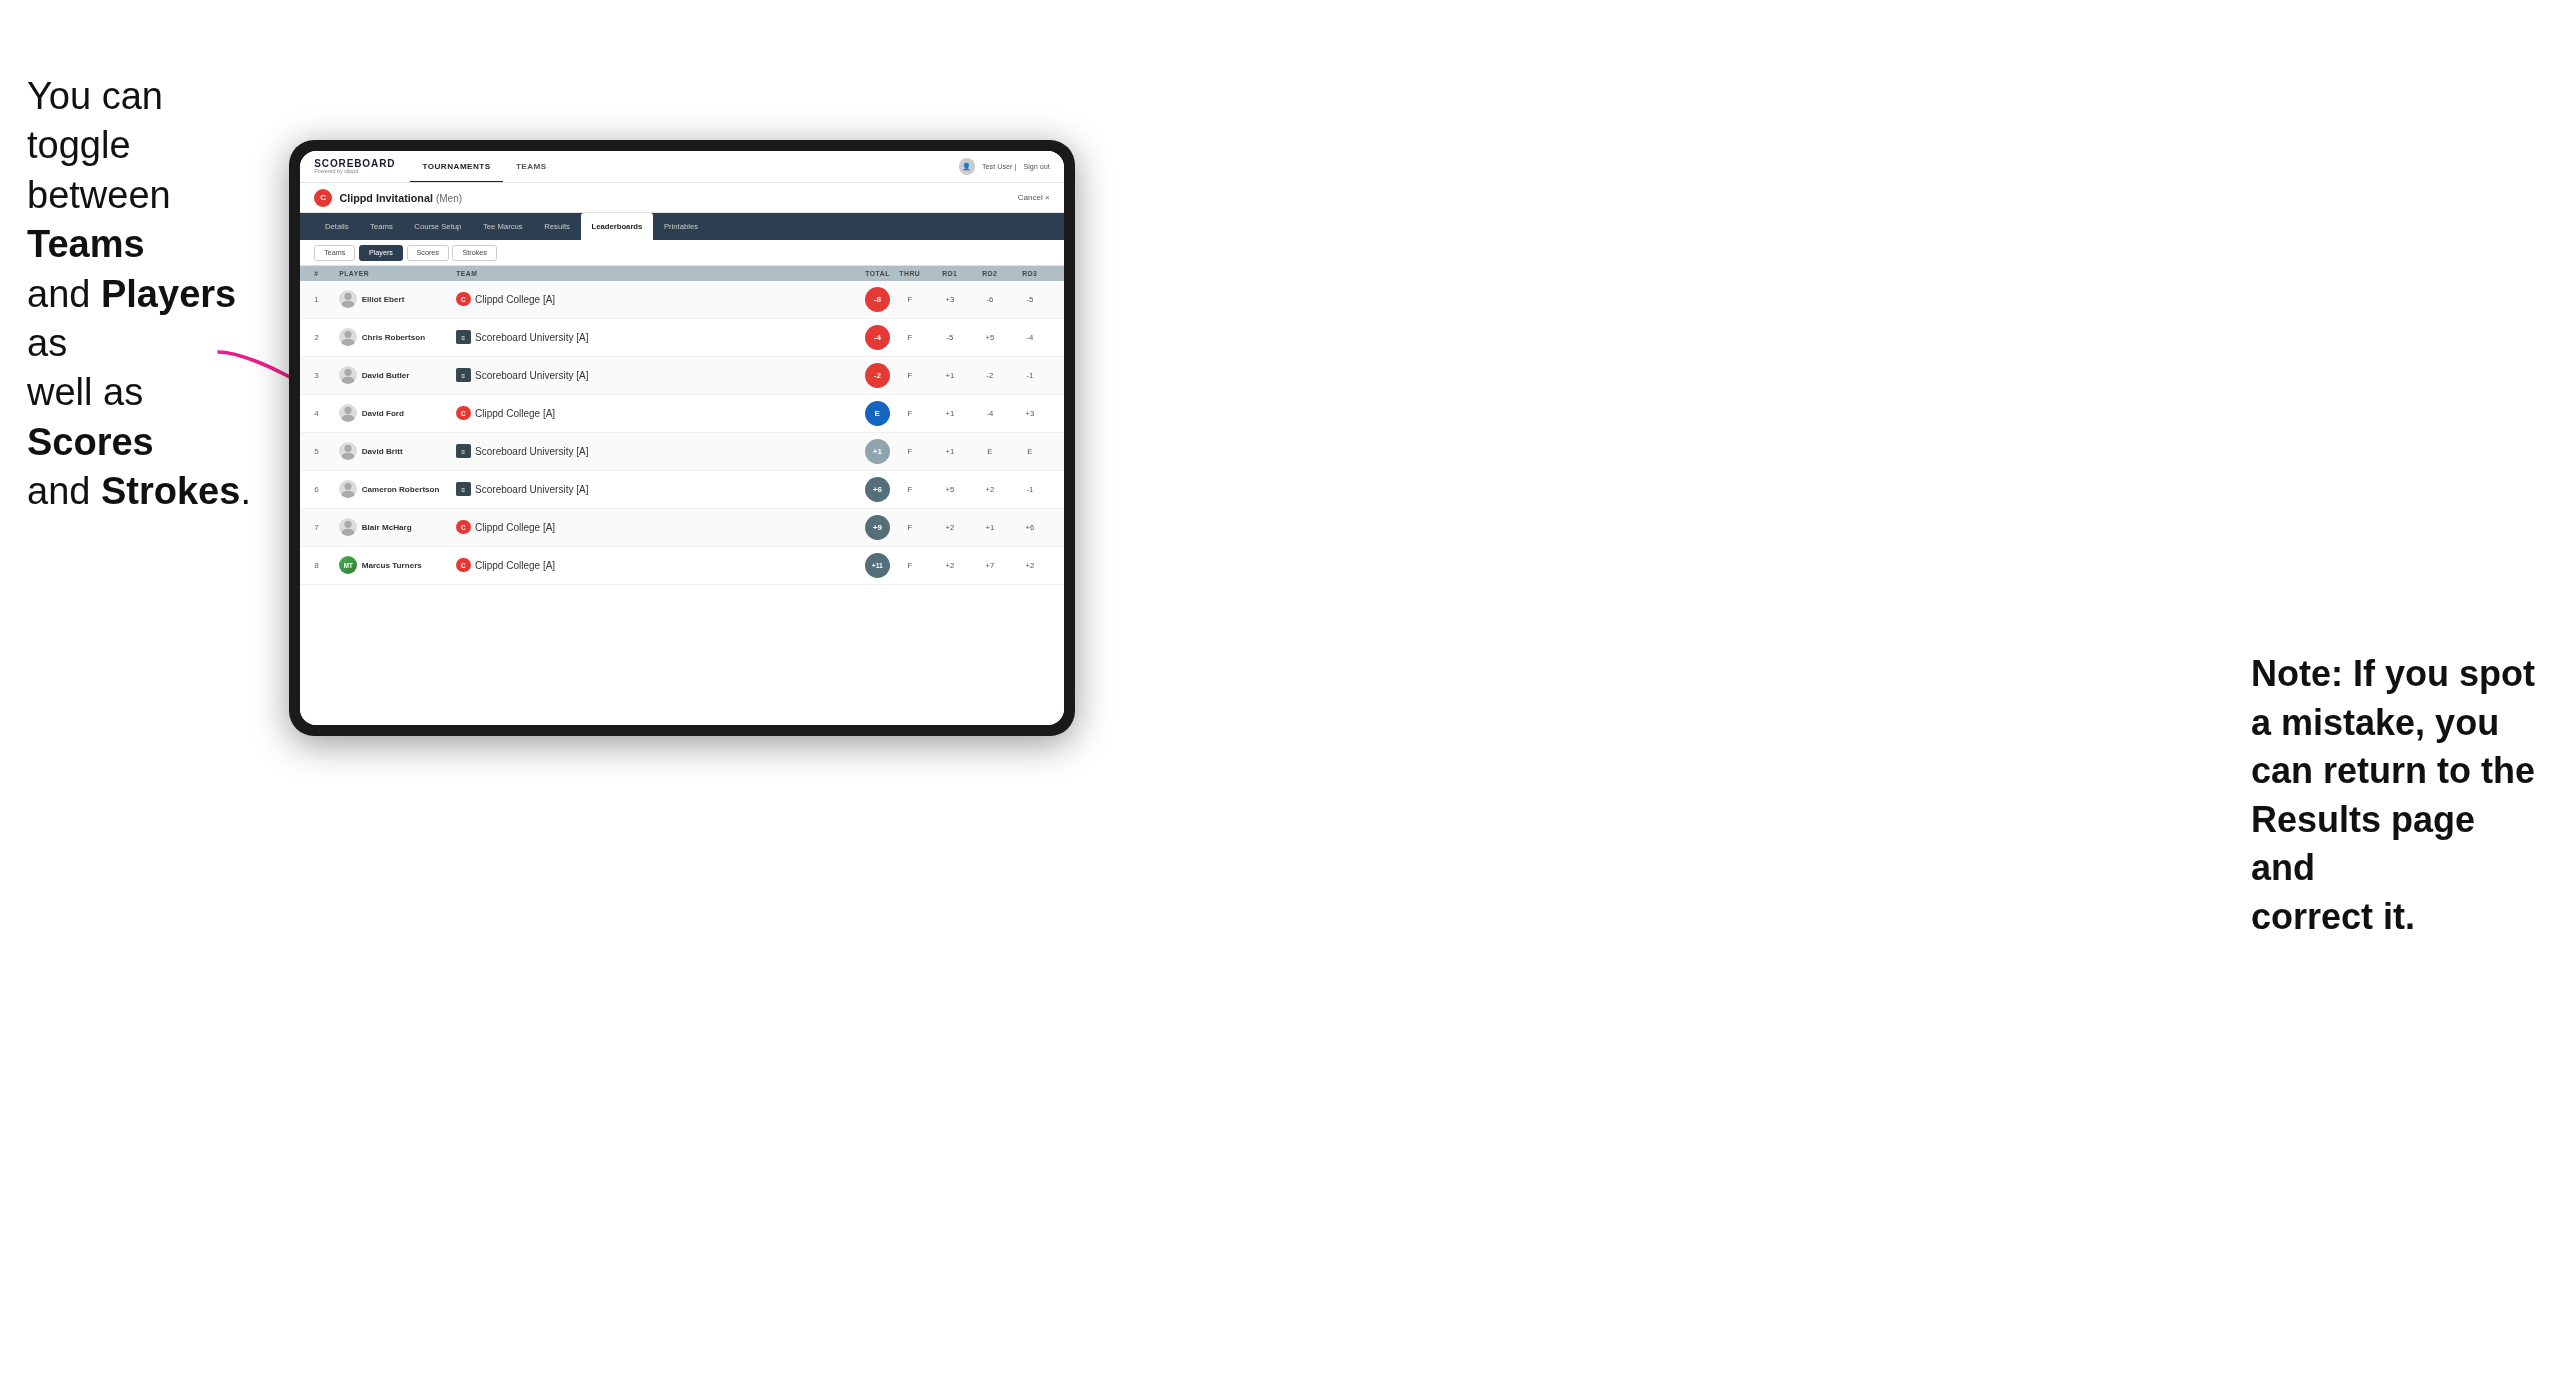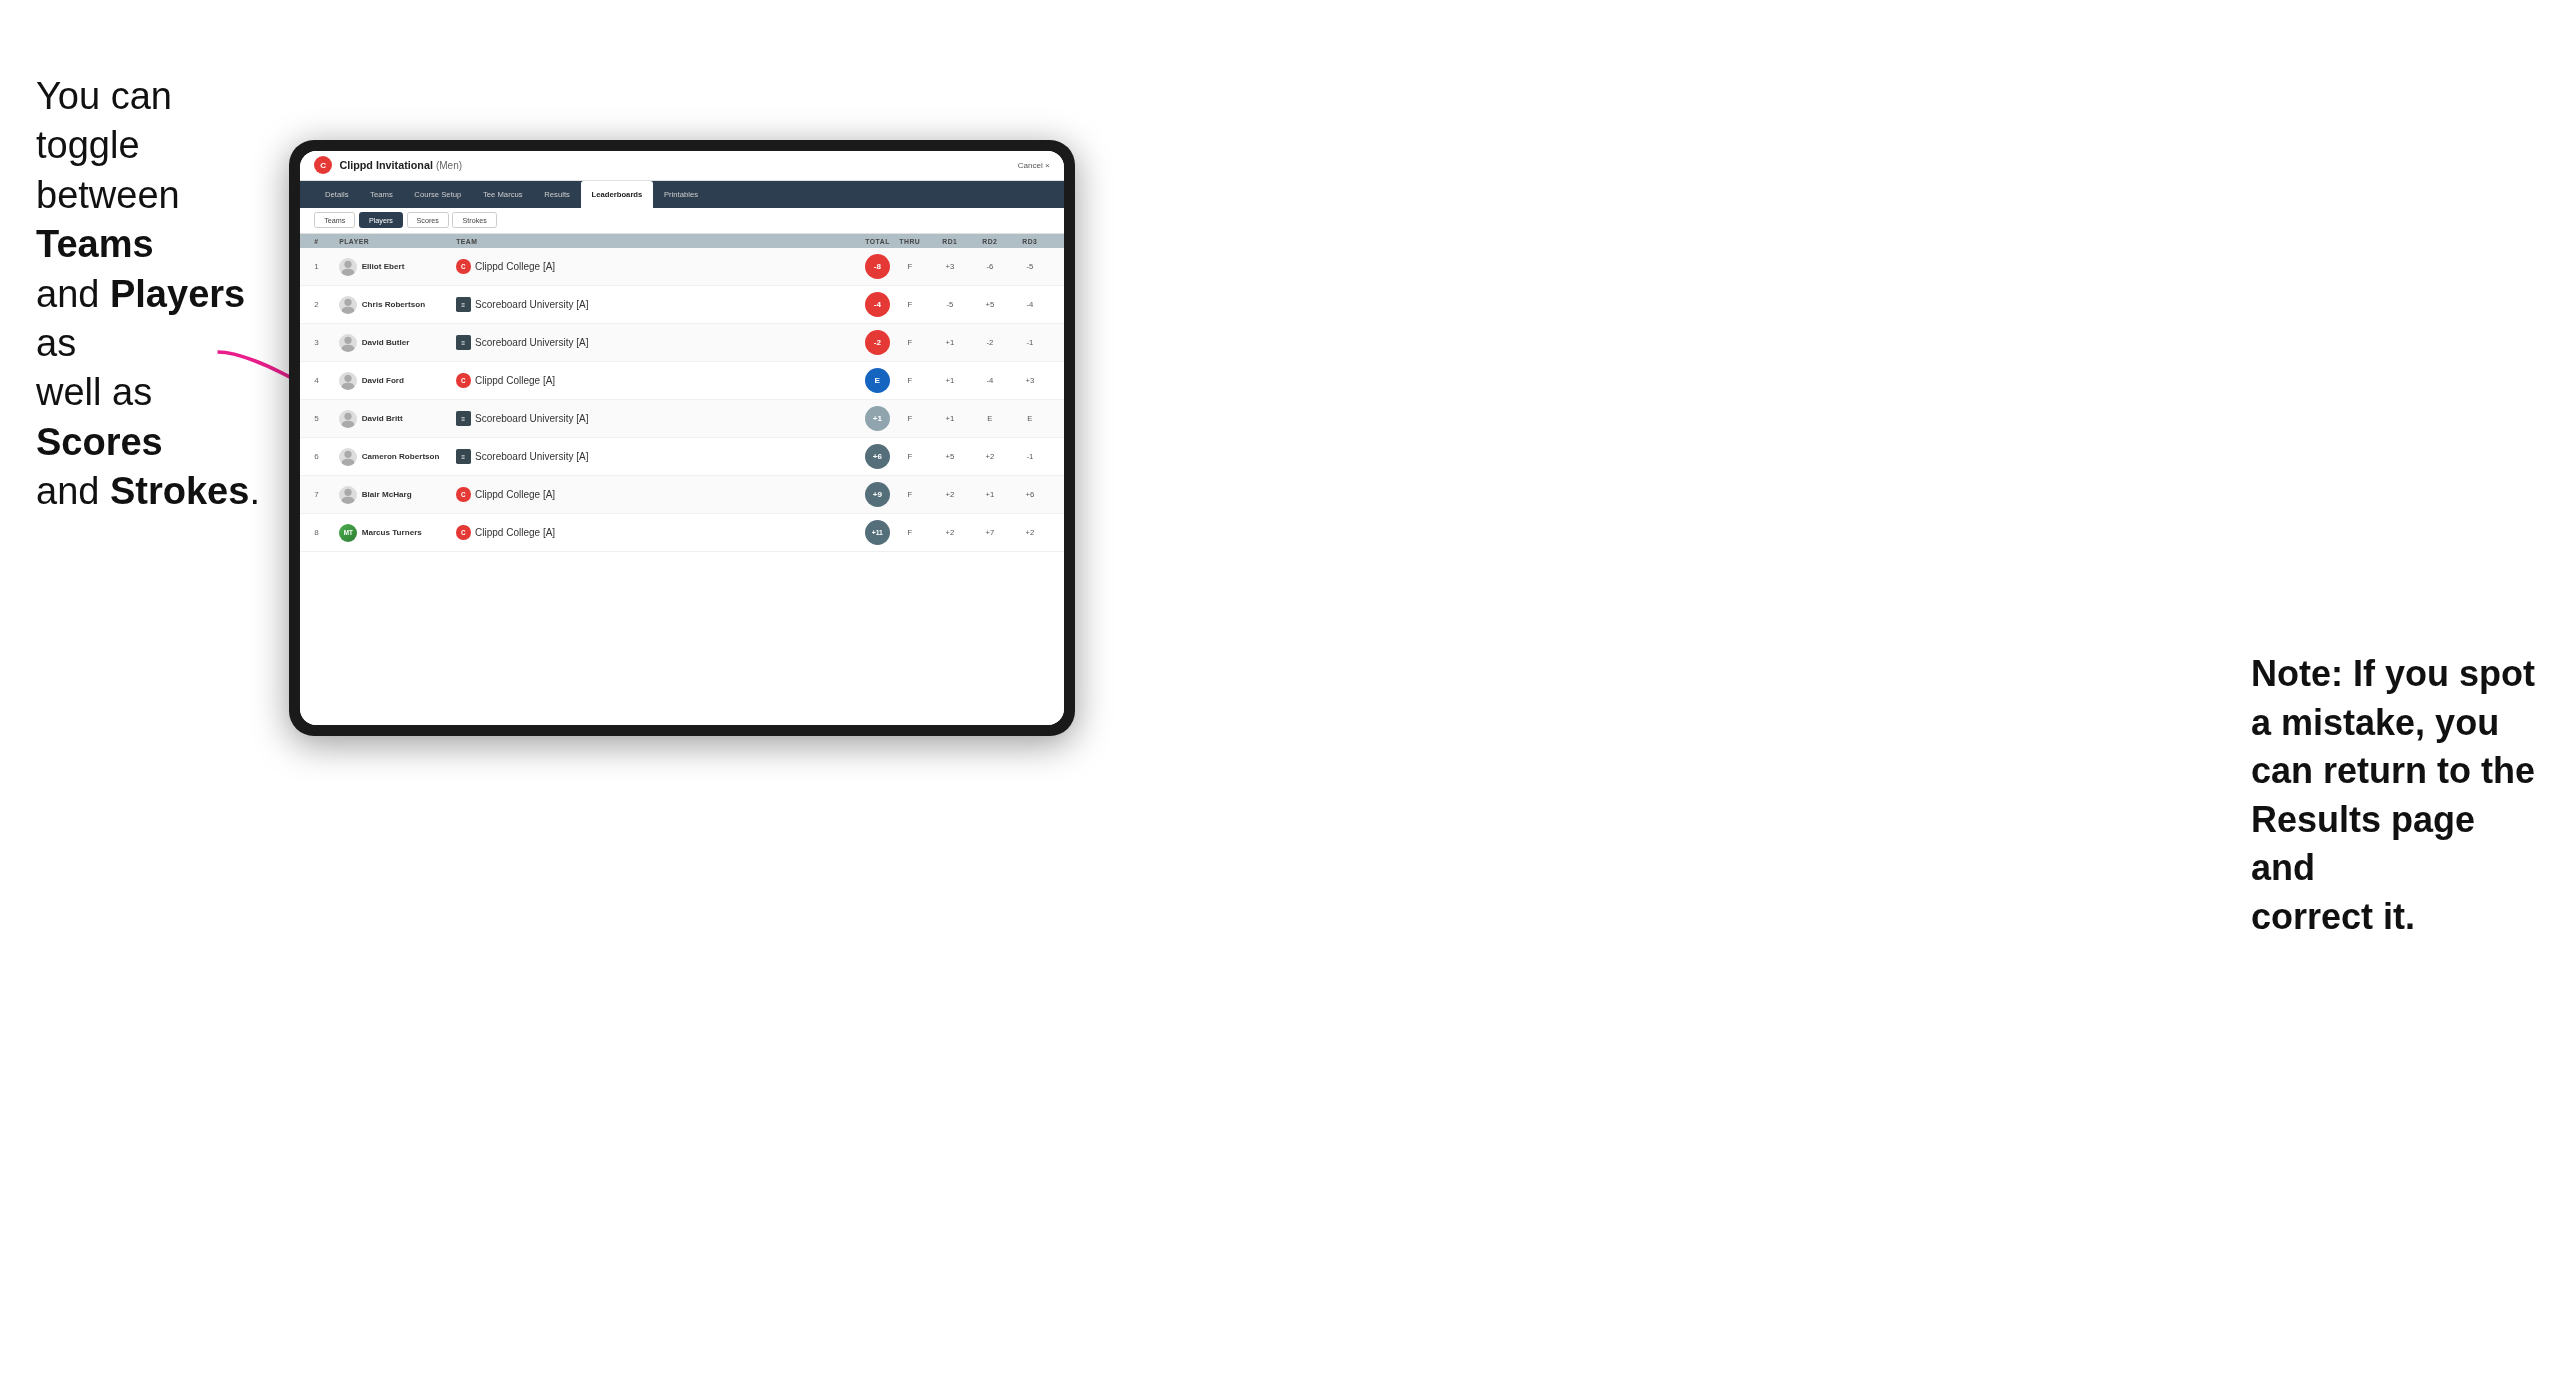--- a/index.html
+++ b/index.html
@@ -8,21 +8,21 @@
       font-family: -apple-system, BlinkMacSystemFont, 'Segoe UI', Arial, sans-serif;
       width: 2576px;
       height: 1386px;
       overflow: hidden;
       position: relative;
     }
 
     
     .left-annotation {
       position: absolute;
-      left: 36px;
+      left: 27px;
       top: 72px;
       width: 244px;
       font-size: 38px;
       line-height: 1.3;
       color: #111;
     }
     .left-annotation strong {
       font-weight: 900;
     }
 
@@ -345,20 +345,35 @@
     <marker id="arrowhead" markerWidth="10" markerHeight="7" refX="10" refY="3.5" orient="auto">
       <polygon points="0 0, 10 3.5, 0 7" fill="#e91e8c"></polygon>
     </marker>
   </defs>
   <path d="M 10,10 C 60,10 160,80 200,100" stroke="#e91e8c" stroke-width="4" fill="none" marker-end="url(#arrowhead)"></path>
 </svg>
 
 <div class="tablet-frame">
   <div class="tablet-screen">
 
+    <div class="top-nav">
+      <div class="scoreboard-logo">
+        <span class="brand">SCOREBOARD</span>
+        <span class="powered">Powered by clippd</span>
+      </div>
+      <div class="nav-links">
+        <div class="nav-link active">TOURNAMENTS</div>
+        <div class="nav-link">TEAMS</div>
+      </div>
+      <div class="nav-right">
+        <div class="user-icon">👤</div>
+        <span>Test User |</span>
+        <span style="cursor:pointer; color:#555;">Sign out</span>
+      </div>
+    </div>
 
     <div class="tournament-header">
       <div class="tournament-icon">
         <span>C</span>
       </div>
       <span class="tournament-title">
         <span>Clippd Invitational</span>
         <span class="gender">(Men)</span>
       </span>
       <span class="cancel-btn">Cancel ×</span>

